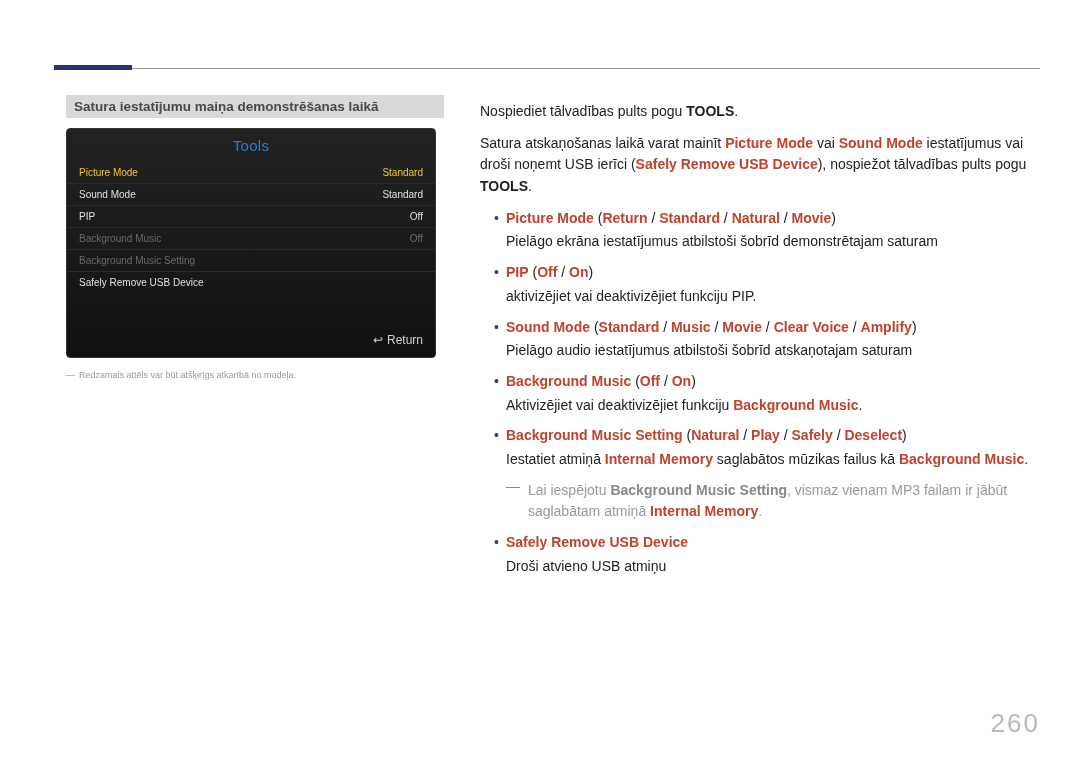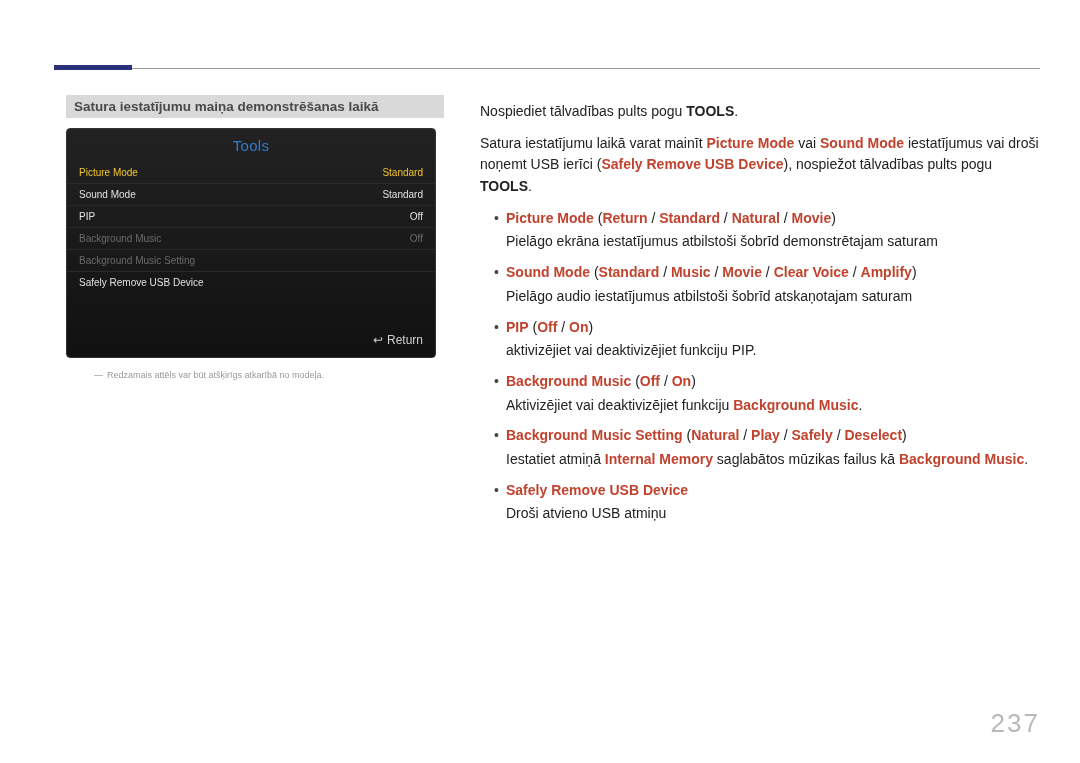--- a/index.html
+++ b/index.html
@@ -77,21 +77,20 @@
     padding: 12px 12px 4px 0;
   }
   .tv-return .ico {
     display: inline-block;
     margin-right: 4px;
   }
   .caption {
     font-size: 9px;
     color: #999;
     margin-top: 12px;
-    margin-left: 28px;
   }
   .caption .dash { margin-right: 4px; }
 
   .right-col {
     position: absolute;
     left: 480px;
     top: 101px;
     right: 40px;
     font-size: 14px;
     line-height: 1.55;
@@ -172,48 +171,54 @@
   <div class="caption">
     <span class="dash">―</span><span>Redzamais attēls var būt atšķirīgs atkarībā no modeļa.</span>
   </div>
 </div>
 
 <div class="right-col">
   <p>
     <span>Nospiediet tālvadības pults pogu </span><span class="bold">TOOLS</span><span>.</span>
   </p>
   <p>
-    <span>Satura iestatījumu laikā varat mainīt </span><span class="accent">Picture Mode</span><span> vai </span><span class="accent">Sound Mode</span><span> iestatījumus vai droši noņemt USB ierīci (</span><span class="accent">Safely Remove USB Device</span><span>), nospiežot tālvadības pults pogu </span><span class="bold">TOOLS</span><span>.</span>
+    <span>Satura atskaņošanas laikā varat mainīt </span><span class="accent">Picture Mode</span><span> vai </span><span class="accent">Sound Mode</span><span> iestatījumus vai droši noņemt USB ierīci (</span><span class="accent">Safely Remove USB Device</span><span>), nospiežot tālvadības pults pogu </span><span class="bold">TOOLS</span><span>.</span>
   </p>
 
   <ul class="desc">
     <li>
       <span class="accent">Picture Mode</span><span> (</span><span class="accent">Return</span><span> / </span><span class="accent">Standard</span><span> / </span><span class="accent">Natural</span><span> / </span><span class="accent">Movie</span><span>)</span>
       <span class="sub">Pielāgo ekrāna iestatījumus atbilstoši šobrīd demonstrētajam saturam</span>
     </li>
     <li>
+      <span class="accent">PIP</span><span> (</span><span class="accent">Off</span><span> / </span><span class="accent">On</span><span>)</span>
+      <span class="sub">aktivizējiet vai deaktivizējiet funkciju PIP.</span>
+    </li>
+    <li>
       <span class="accent">Sound Mode</span><span> (</span><span class="accent">Standard</span><span> / </span><span class="accent">Music</span><span> / </span><span class="accent">Movie</span><span> / </span><span class="accent">Clear Voice</span><span> / </span><span class="accent">Amplify</span><span>)</span>
       <span class="sub">Pielāgo audio iestatījumus atbilstoši šobrīd atskaņotajam saturam</span>
     </li>
     <li>
-      <span class="accent">PIP</span><span> (</span><span class="accent">Off</span><span> / </span><span class="accent">On</span><span>)</span>
-      <span class="sub">aktivizējiet vai deaktivizējiet funkciju PIP.</span>
-    </li>
-    <li>
       <span class="accent">Background Music</span><span> (</span><span class="accent">Off</span><span> / </span><span class="accent">On</span><span>)</span>
       <span class="sub"><span>Aktivizējiet vai deaktivizējiet funkciju </span><span class="accent">Background Music</span><span>.</span></span>
     </li>
     <li>
       <span class="accent">Background Music Setting</span><span> (</span><span class="accent">Natural</span><span> / </span><span class="accent">Play</span><span> / </span><span class="accent">Safely</span><span> / </span><span class="accent">Deselect</span><span>)</span>
       <span class="sub"><span>Iestatiet atmiņā </span><span class="accent">Internal Memory</span><span> saglabātos mūzikas failus kā </span><span class="accent">Background Music</span><span>.</span></span>
     </li>
   </ul>
 
+  <div class="note-row">
+    <span class="note-dash"></span>
+    <span class="note-text">
+      <span>Lai iespējotu </span><span class="bold" style="color:#888">Background Music Setting</span><span>, vismaz vienam MP3 failam ir jābūt saglabātam atmiņā </span><span class="accent">Internal Memory</span><span>.</span>
+    </span>
+  </div>
 
   <ul class="desc">
     <li>
       <span class="accent">Safely Remove USB Device</span>
       <span class="sub">Droši atvieno USB atmiņu</span>
     </li>
   </ul>
 </div>
 
-<div class="page-num">237</div>
+<div class="page-num">260</div>
 
 </body></html>

